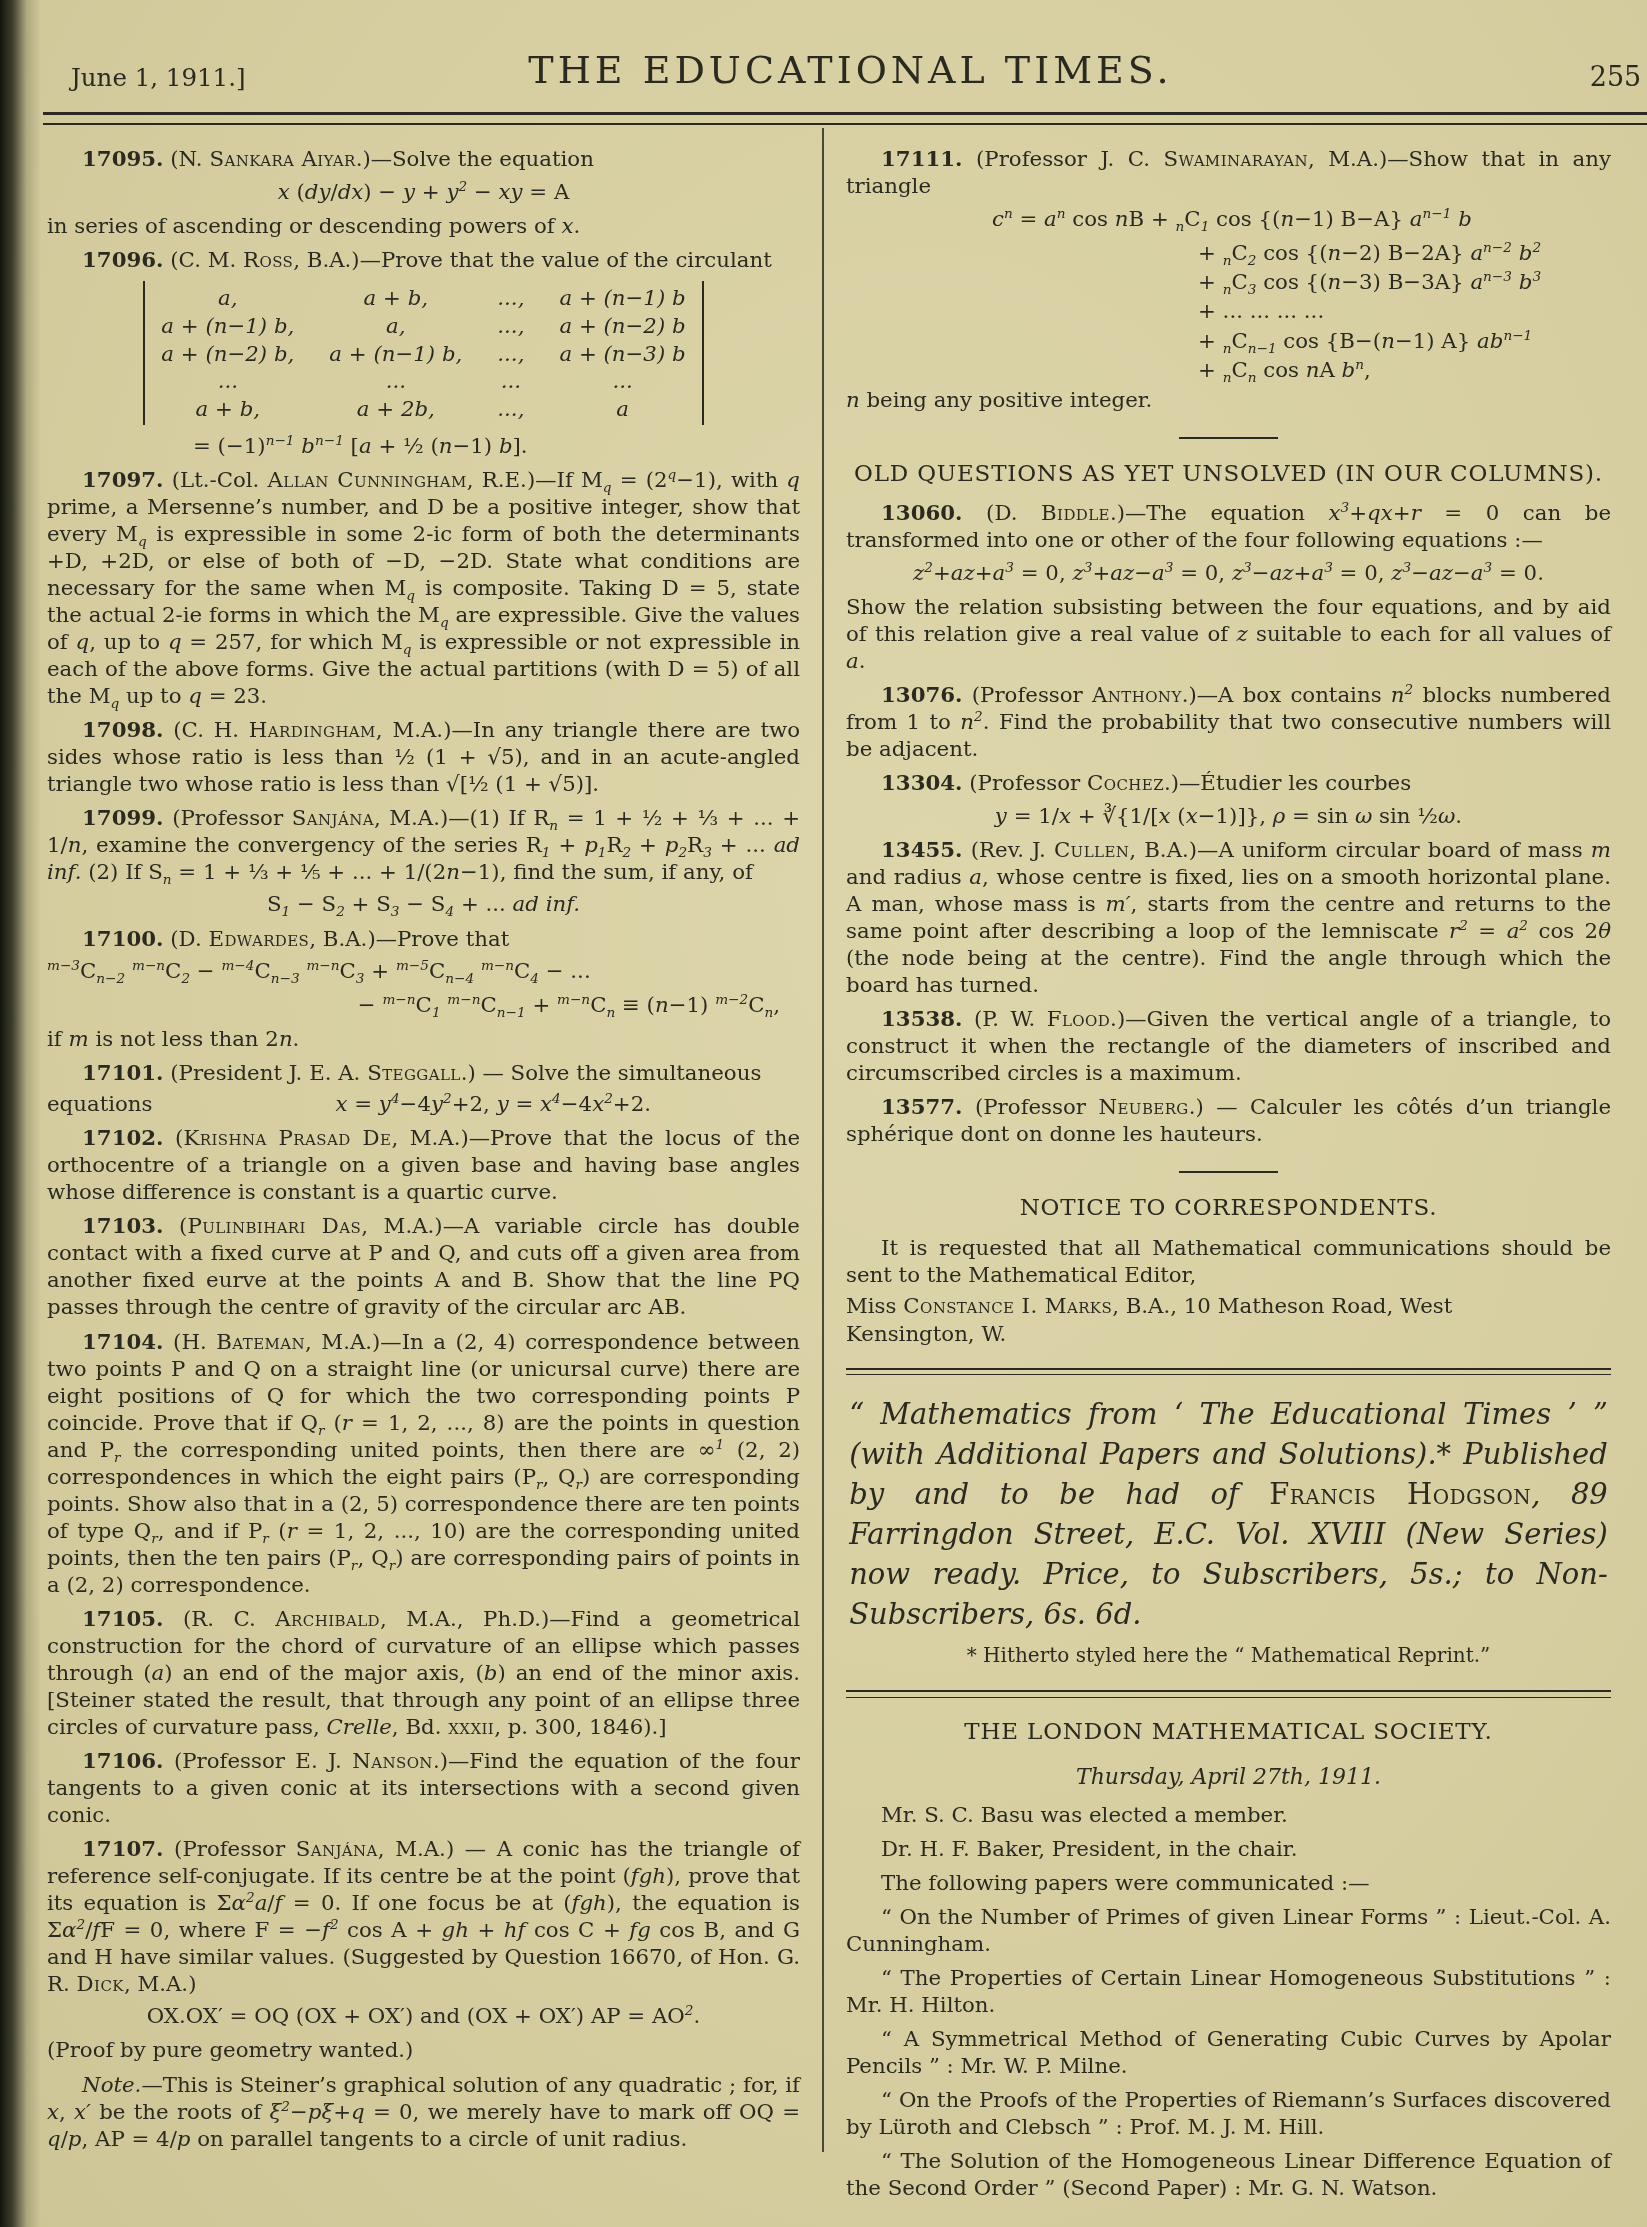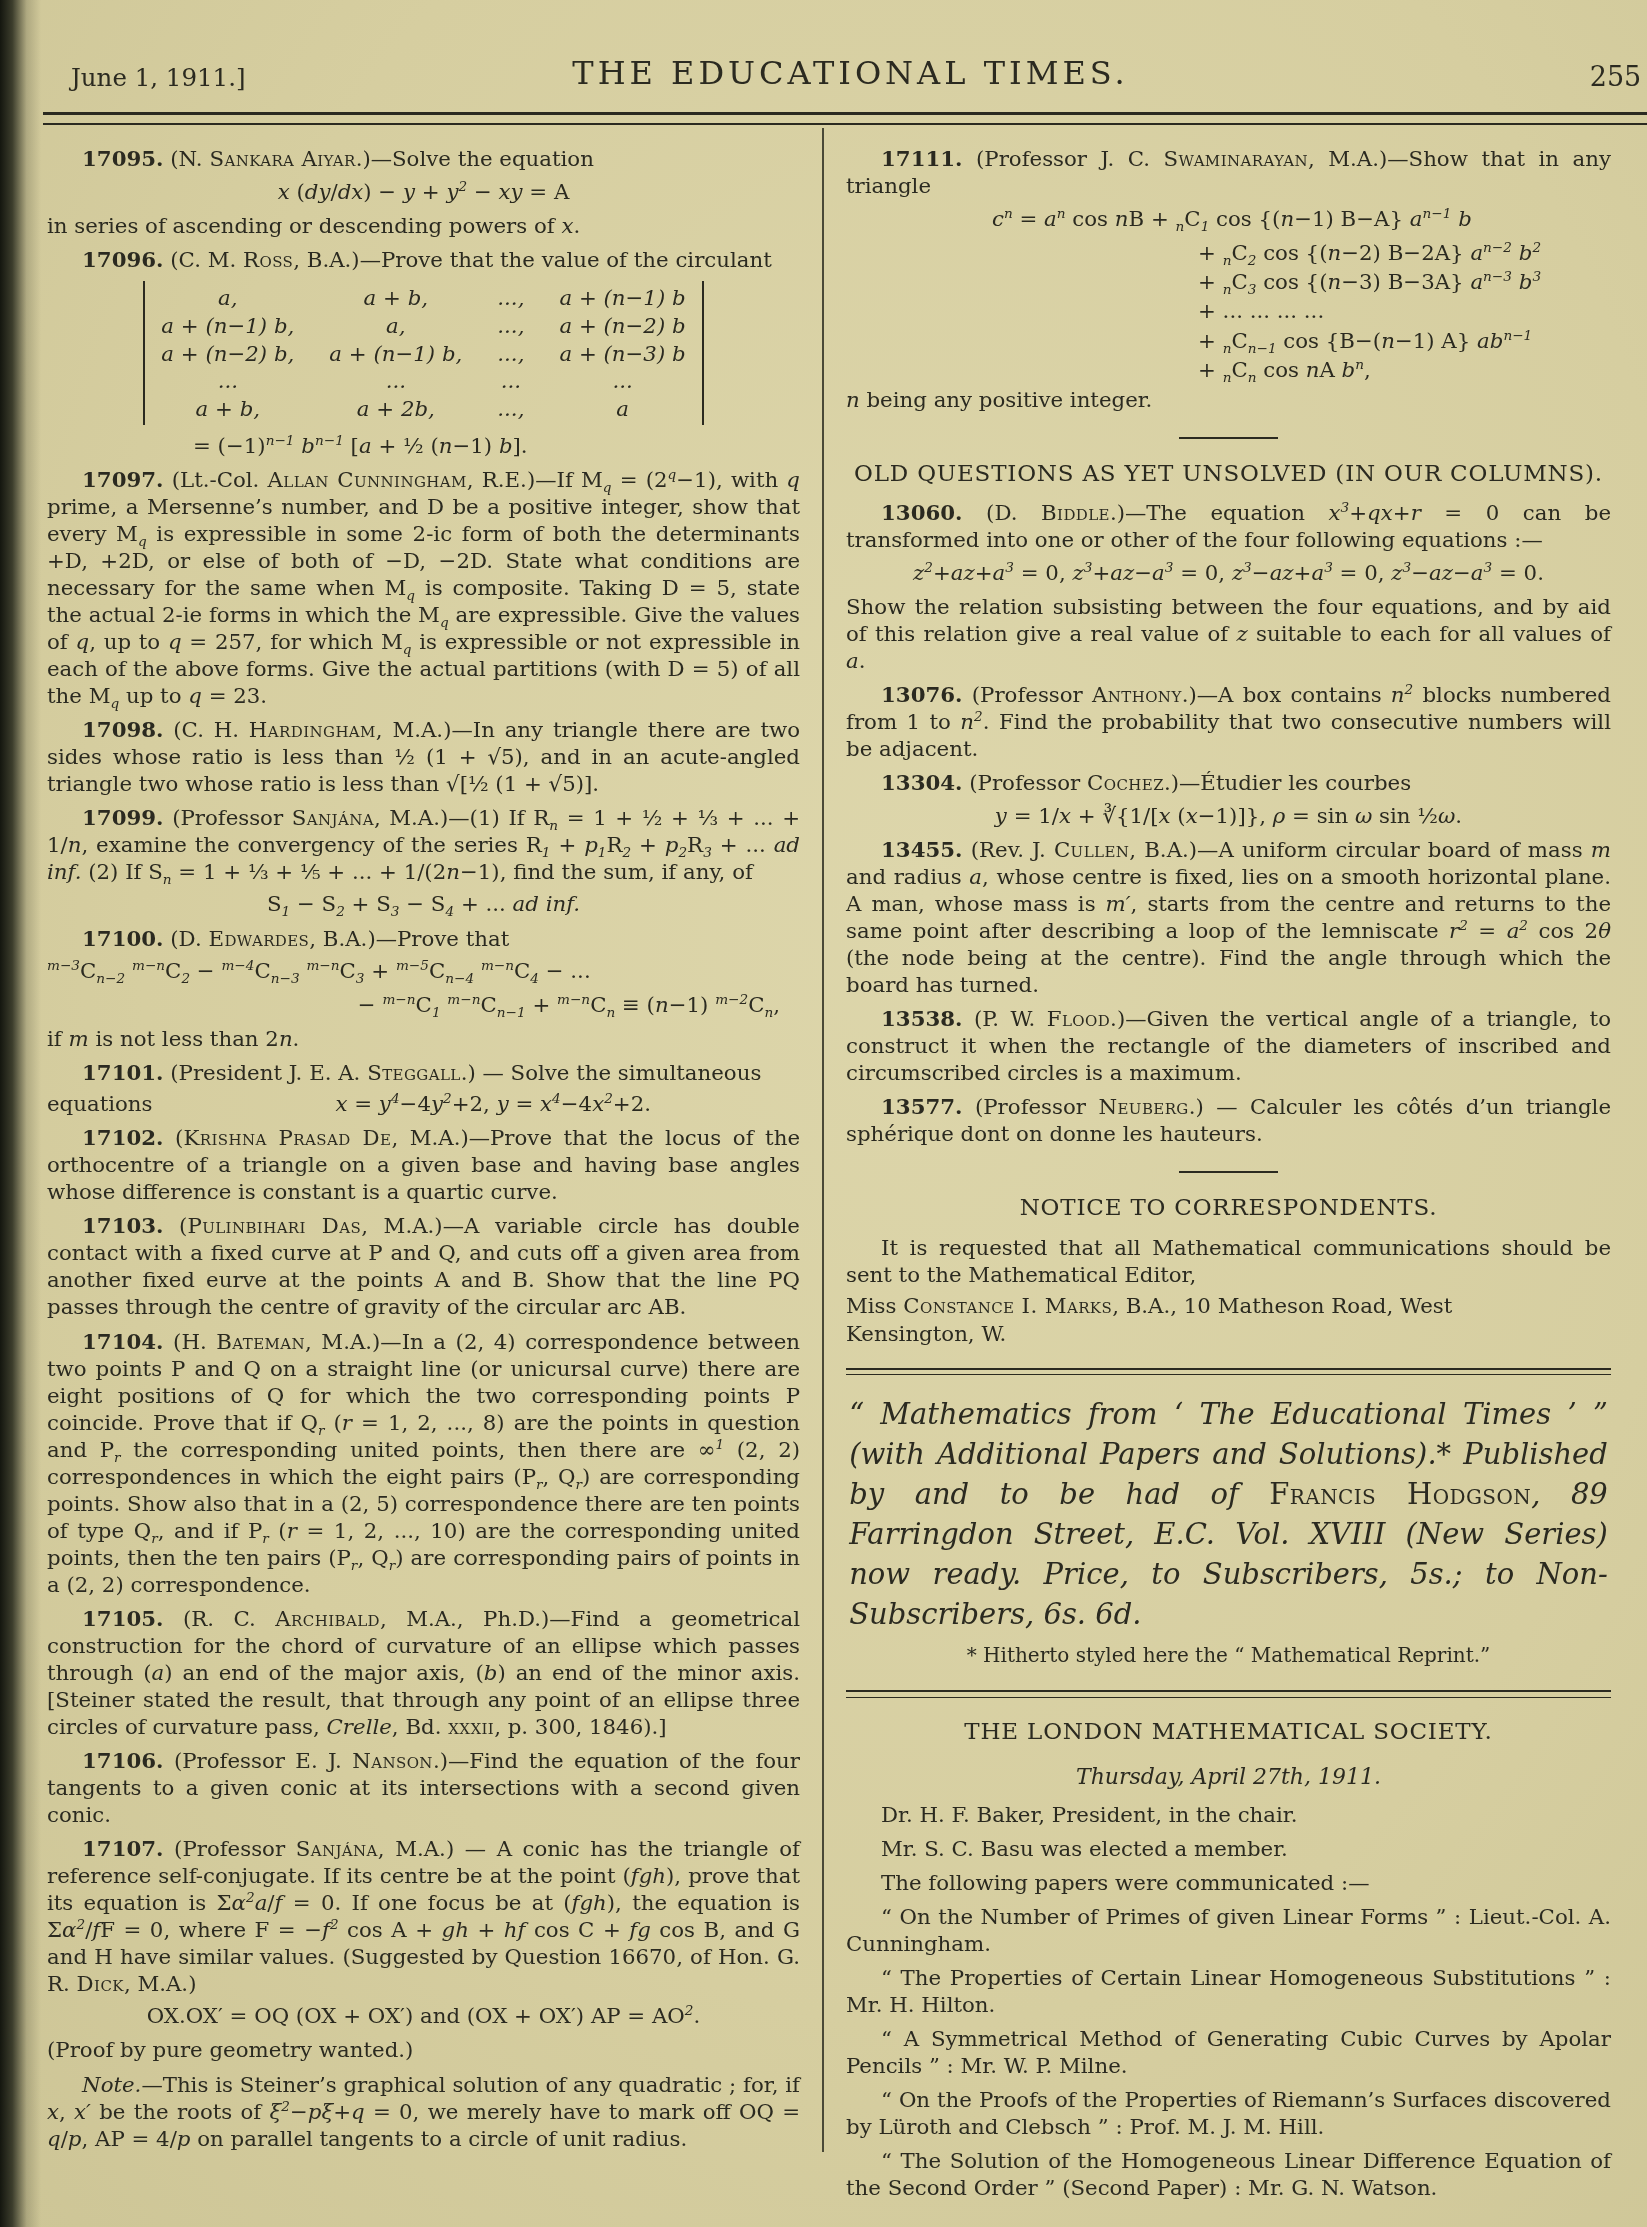--- a/index.html
+++ b/index.html
@@ -13,21 +13,21 @@
     overflow:hidden;
     padding-left:36px;
   }
   #binding{
     position:absolute;left:0;top:0;bottom:0;width:41px;
     background:linear-gradient(90deg,#14160f 0%,#3c3d2c 30%,rgba(110,108,80,.35) 65%,rgba(110,108,80,0) 100%);
   }
   
   #header{position:absolute;top:46px;left:55px;right:38px;height:46px;}
   #journal-date{position:absolute;left:16px;bottom:0;font-size:24.5px;}
-  #journal-title{position:absolute;left:0;right:0;bottom:0;text-align:center;font-size:32px;letter-spacing:4px;}
+  #journal-title{position:absolute;left:0;right:0;bottom:0;text-align:center;font-size:38px;letter-spacing:4px;}
   #page-number{position:absolute;right:4.7px;bottom:0;font-size:27px;}
   .hrule{position:absolute;left:43px;right:35px;}
   #header-rule-top{top:112px;height:3.2px;background:#2b2a20;}
   #header-rule-bottom{top:123px;height:2.4px;background:#2b2a20;}
   #column-divider{position:absolute;left:822px;top:128px;bottom:75px;width:1.6px;background:#45443386;background:#4a4937;}
   
   .col{position:absolute;top:138px;font-size:21.3px;line-height:27px;text-align:justify;}
   #left-col{left:47px;width:753px;}
   #right-col{left:846px;width:765px;}
   p.para{margin:2.4px 0 4px;}
@@ -151,22 +151,22 @@
       <div class="heading">NOTICE TO CORRESPONDENTS.</div>
       <p class="para ind"><span>It is requested that all Mathematical communications should be sent to the Mathematical Editor,</span></p>
       <div class="centerline"><span>Miss </span><span class="sc">Constance I. Marks</span><span>, B.A., 10 Matheson Road, West</span></div>
       <div class="centerline"><span>Kensington, W.</span></div>
       <div class="rule-double"></div>
       <div class="ad"><span class="i">“ Mathematics from  ‘ The Educational Times ’ ”  (with Additional Papers and Solutions).*   Published by and to be had of </span><span class="sc">Francis Hodgson</span><span class="i">, 89 Farringdon Street, E.C.   Vol. XVIII (New Series) now ready. Price, to Subscribers, 5s.;  to Non-Subscribers, 6s. 6d.</span></div>
       <div class="footnote"><span>* Hitherto styled here the “ Mathematical Reprint.”</span></div>
       <div class="rule-double"></div>
       <div class="heading">THE LONDON MATHEMATICAL SOCIETY.</div>
       <div class="dateline">Thursday, April 27th, 1911.</div>
+      <p class="para ind"><span>Mr. S. C. Basu was elected a member.</span></p>
       <p class="para ind"><span>Dr. H. F. Baker, President, in the chair.</span></p>
-      <p class="para ind"><span>Mr. S. C. Basu was elected a member.</span></p>
       <p class="para ind"><span>The following papers were communicated :—</span></p>
       <p class="para ind"><span>“ On the Number of Primes of given Linear Forms ” :  Lieut.-Col. A. Cunningham.</span></p>
       <p class="para ind"><span>“ The Properties of Certain Linear Homogeneous Substitutions ” : Mr. H. Hilton.</span></p>
       <p class="para ind"><span>“ A  Symmetrical  Method  of  Generating  Cubic  Curves  by  Apolar Pencils ” :  Mr. W. P. Milne.</span></p>
       <p class="para ind"><span>“ On the Proofs of the Properties of Riemann’s Surfaces discovered by Lüroth and Clebsch ” :  Prof. M. J. M. Hill.</span></p>
       <p class="para ind"><span>“ The  Solution  of  the  Homogeneous  Linear  Difference  Equation of the Second Order ” (Second Paper) :  Mr. G. N. Watson.</span></p>
     </div>
 </div>
 
 

